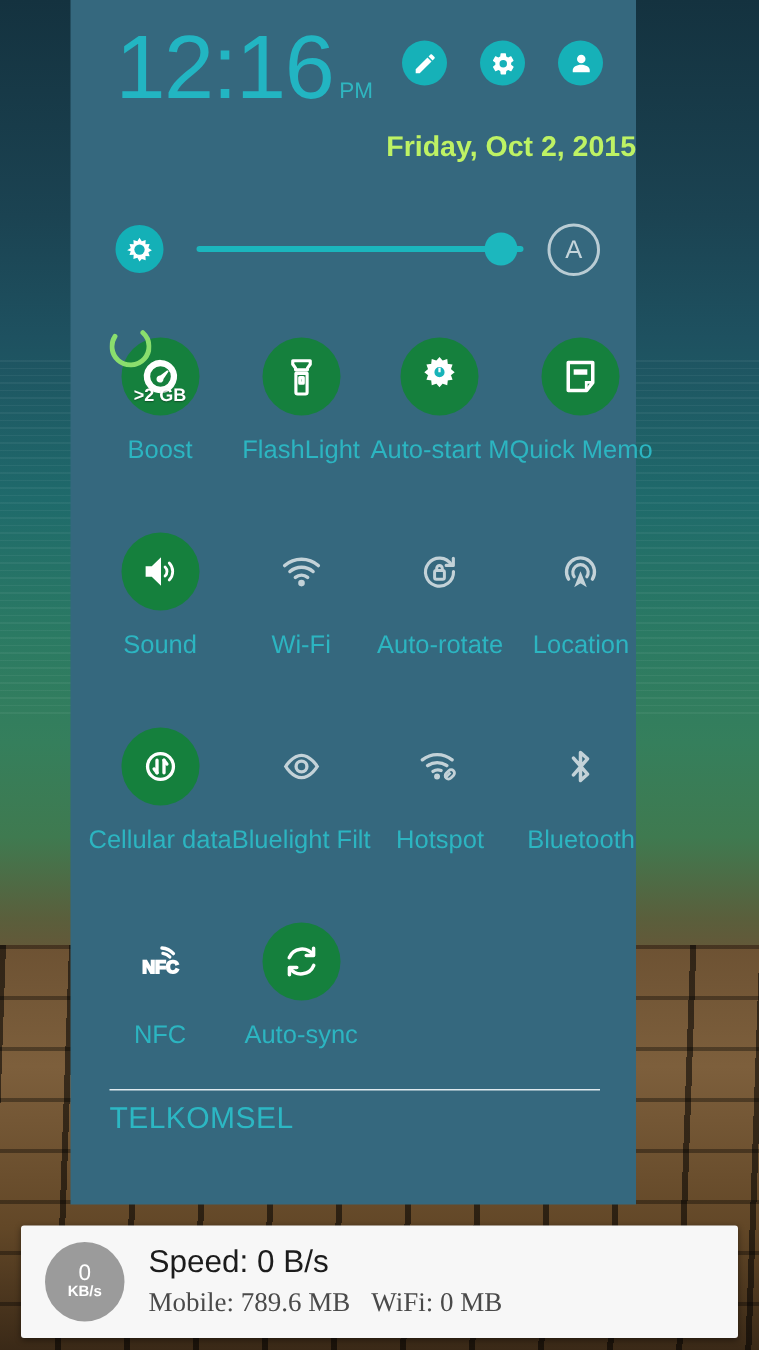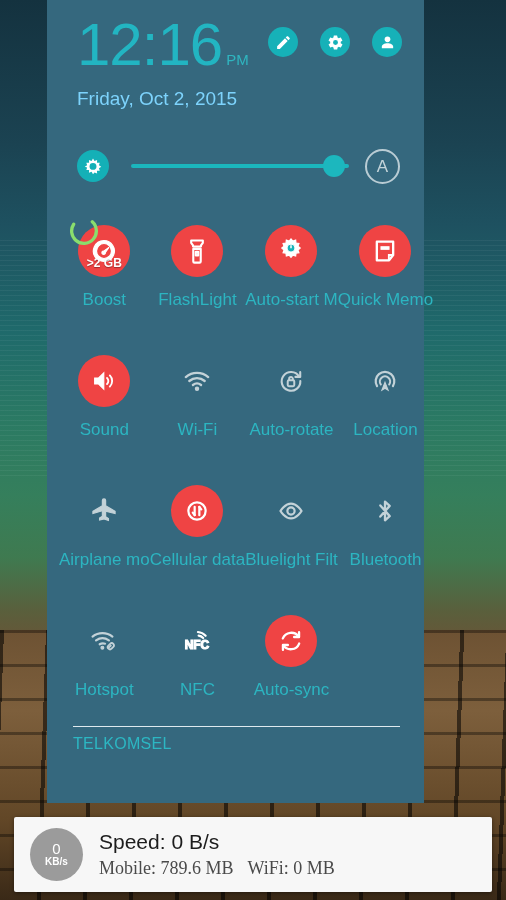--- a/index.html
+++ b/index.html
@@ -52,21 +52,21 @@
   .clock { padding-left:30px; display:flex; align-items:baseline; }
   .clock-time {
     font-size:60px; line-height:62px; color:#22b5c2;
     font-weight:300; letter-spacing:-1px;
   }
   .clock-ampm {
     font-size:15px; color:#2fb6c0; margin-left:4px; font-weight:400;
   }
   .date {
     padding-left:30px; margin-top:12px;
-    font-size:19px; color:#7dd3fc; font-weight:400;
+    font-size:19px; color:#bef264; font-weight:700;text-align:right;
   }
   .hdr-btns {
     position:absolute; right:22px; top:27px;
     display:flex; gap:22px;
   }
   .hdr-btn {
     width:30px; height:30px; border-radius:50%;
     background:#16b1b8; display:flex; align-items:center; justify-content:center;
   }
   .hdr-btn svg { width:17px; height:17px; fill:#ffffff; }
@@ -107,21 +107,21 @@
   .tile {
     display:flex; flex-direction:column; align-items:center;
     position:relative; height:117px; justify-content:flex-start;
   }
   .tile-icon-wrap {
     width:52px; height:52px; position:relative;
     display:flex; align-items:center; justify-content:center;
     margin-top:12px;
   }
   .tile.on .tile-icon-wrap {
-    background:#ef4444; border-radius:50%;text-align:right;
+    background:#15803d; border-radius:50%;text-align:right;
   }
   .tile-icon-wrap svg { width:28px; height:28px; }
   .tile.on svg { fill:#ffffff; stroke:#ffffff; }
   .tile.off svg { fill:#c3d2d8; stroke:#c3d2d8; }
   .tile.white svg { fill:#ffffff; stroke:#ffffff; }
   .tile-label {
     margin-top:13px; font-size:17px; color:#2cb5c1;
     text-align:center; white-space:nowrap; font-weight:400;
   }
 
@@ -133,21 +133,21 @@
     position:absolute; left:50%; transform:translateX(-50%);
     bottom:7px; color:#ffffff; font-size:12px; font-weight:bold;
     white-space:nowrap; text-shadow:0 1px 1px rgba(0,0,0,.35);
   }
 
   
   .divider {
     height:1px; background:#dfe9ee; margin:6px 24px 0 26px;
   }
   .carrier {
-    padding:8px 0 0 26px; font-size:16px; color:#2cb7c3; letter-spacing:.3px;
+    padding:8px 0 0 26px; font-size:20px; color:#2cb7c3; letter-spacing:.3px;
   }
 
   
   #notif {
     position:absolute; left:14px; top:817px; width:478px; height:75px;
     background:#f7f7f7; border-radius:2px;
     box-shadow:0 1px 4px rgba(0,0,0,.45);
     display:flex; align-items:center; padding:0 16px; z-index:6;
   }
   .notif-badge {
@@ -286,65 +286,57 @@
       <div class="tile off">
         <div class="tile-icon-wrap">
           <svg viewBox="0 0 24 24">
             <path d="M5.2 16.4a8 8 0 1 1 13.6 0" fill="none" stroke-width="1.9" stroke-linecap="round"></path>
             <path d="M8.4 15a4.4 4.4 0 1 1 7.2 0" fill="none" stroke-width="1.8" stroke-linecap="round"></path>
             <path d="M12 13.2l2.6 6.6-2.6-1.6-2.6 1.6z"></path>
           </svg>
         </div>
         <div class="tile-label">Location</div>
       </div>
-      <div class="tile off">
-        <div class="tile-icon-wrap">
-          <svg viewBox="0 0 24 24">
-            <path d="M21.5 14.2v-2l-8.1-4.7V2.9a1.4 1.4 0 0 0-2.8 0v4.6L2.5 12.2v2l8.1-2.4v4.8l-2.4 1.5v1.6L12 18.8l3.8 1.3v-1.6l-2.4-1.5v-4.8z"></path>
-          </svg>
-        </div>
-        <div class="tile-label">Airplane mo</div>
-      </div>
       <div class="tile on">
         <div class="tile-icon-wrap">
           <svg viewBox="0 0 24 24">
             <circle cx="12" cy="12" r="7.4" fill="none" stroke-width="1.9"></circle>
             <path d="M10 8.4v7.2M14 8.4v7.2" stroke-width="1.9" stroke-linecap="round"></path>
             <path d="M10 15.6l-1.6-2.2M14 8.4l1.6 2.2" stroke-width="1.9" stroke-linecap="round"></path>
           </svg>
         </div>
         <div class="tile-label">Cellular data</div>
       </div>
       <div class="tile off">
         <div class="tile-icon-wrap">
           <svg viewBox="0 0 24 24">
             <path d="M12 5.6C6.8 5.6 3 12 3 12s3.8 6.4 9 6.4S21 12 21 12s-3.8-6.4-9-6.4z" fill="none" stroke-width="1.9"></path>
             <circle cx="12" cy="12" r="3.1" fill="none" stroke-width="1.9"></circle>
           </svg>
         </div>
         <div class="tile-label">Bluelight Filt</div>
-      </div>
-      <div class="tile off">
-        <div class="tile-icon-wrap">
-          <svg viewBox="0 0 24 24">
-            <path d="M8 7.2L16 16.4 12 20V4l4 3.6L8 16.8" fill="none" stroke-width="2" stroke-linejoin="round" stroke-linecap="round"></path>
-          </svg>
-        </div>
-        <div class="tile-label">Bluetooth</div>
       </div>
       <div class="tile off">
         <div class="tile-icon-wrap">
           <svg viewBox="0 0 24 24">
             <path d="M2.2 8.2a13.6 13.6 0 0 1 17 0M5.2 11.5a9.6 9.6 0 0 1 11 0M8.3 14.8a5.2 5.2 0 0 1 4.6-.5" fill="none" stroke-width="1.9" stroke-linecap="round"></path>
             <circle cx="10.6" cy="17.7" r="1.2"></circle>
             <path d="M17.3 14.4a1.9 1.9 0 0 1 2.7 2.7l-1.5 1.5a1.9 1.9 0 0 1-2.7-2.7z" fill="none" stroke-width="1.6"></path>
             <path d="M15.2 18.6l3.1-3.1" stroke-width="1.4"></path>
           </svg>
         </div>
         <div class="tile-label">Hotspot</div>
+      </div>
+      <div class="tile off">
+        <div class="tile-icon-wrap">
+          <svg viewBox="0 0 24 24">
+            <path d="M8 7.2L16 16.4 12 20V4l4 3.6L8 16.8" fill="none" stroke-width="2" stroke-linejoin="round" stroke-linecap="round"></path>
+          </svg>
+        </div>
+        <div class="tile-label">Bluetooth</div>
       </div>
       <div class="tile white">
         <div class="tile-icon-wrap">
           <svg viewBox="0 0 24 24" style="position: relative;">
             <path d="M12.8 4.3a10 10 0 0 1 6.6 3.2M13.4 7.4a6.4 6.4 0 0 1 3.9 2" fill="none" stroke-width="1.9" stroke-linecap="round"></path>
             <text x="1.5" y="18.6" font-size="10.2" font-weight="bold" font-family="Liberation Sans, sans-serif">NFC</text>
           </svg>
         </div>
         <div class="tile-label">NFC</div>
       </div>

